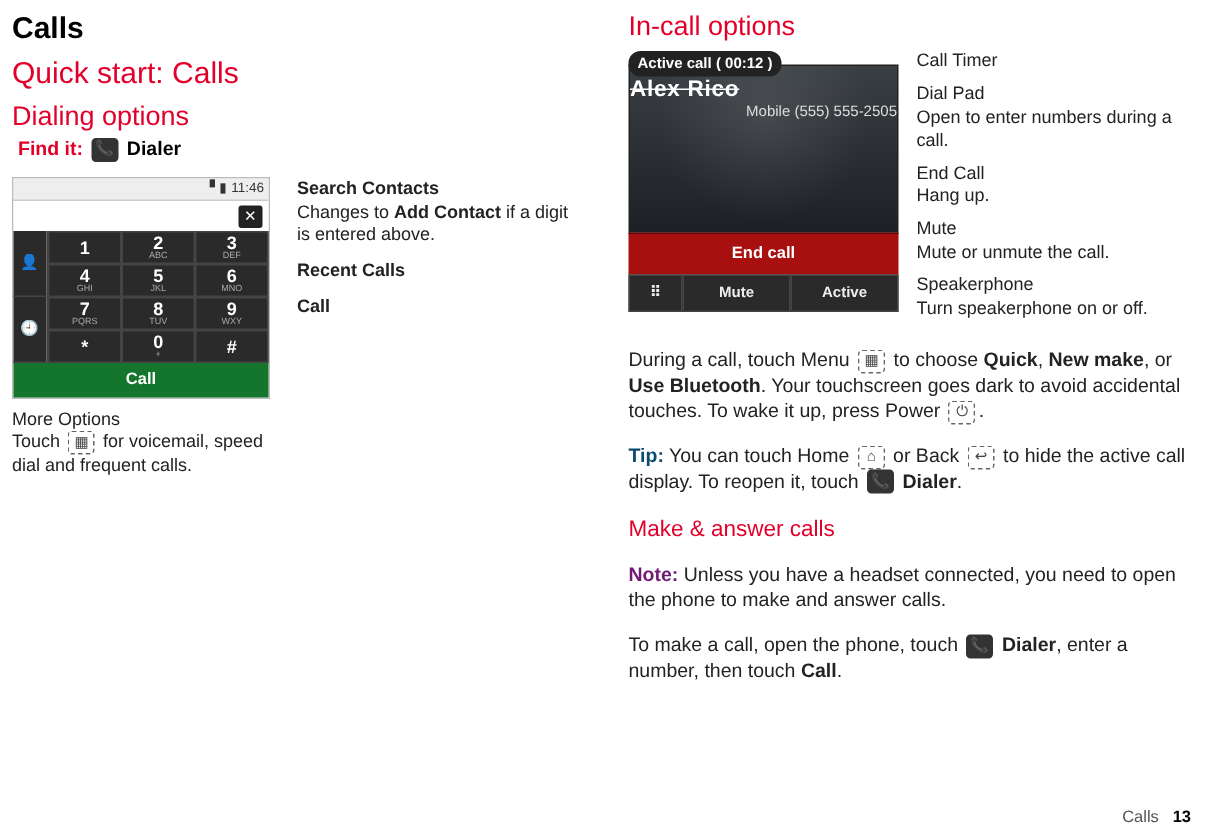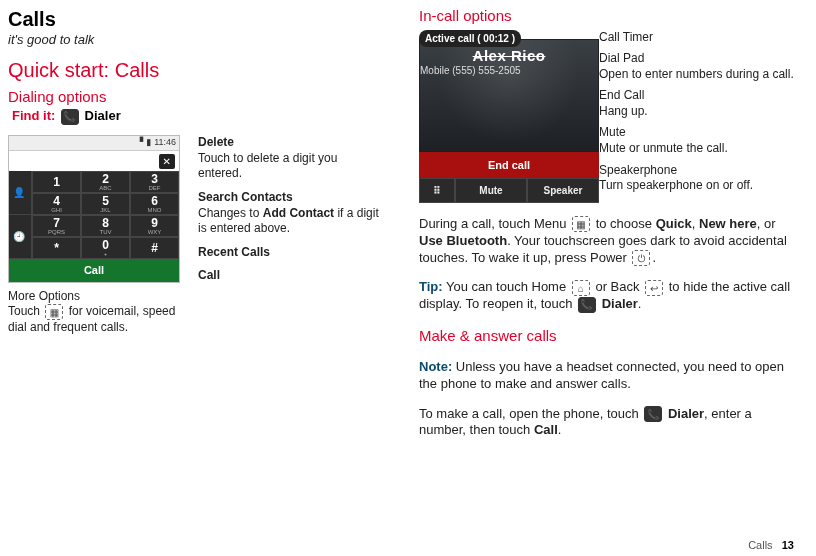--- a/index.html
+++ b/index.html
@@ -2,27 +2,27 @@
 <html><head>
 <meta charset="utf-8">
 <style>
   html,body{margin:0;padding:0;background:#fff;font-family:Arial,Helvetica,sans-serif;color:#222;font-size:13px;line-height:1.3}
   .page{width:816px;height:556px;position:relative;box-sizing:border-box;padding:6px 22px 0 8px}
   .cols{display:flex;gap:36px}
   .col{flex:1;min-width:0}
   h1{margin:0;font-size:20px;font-weight:700;color:#000}
   .sub{font-style:italic;margin:0 0 8px 0}
   .h2{color:#e2002a;font-size:20px;margin:4px 0 4px 0;font-weight:400}
-  .h3{color:#e2002a;font-size:15px;margin:4px 0 2px 0;font-weight:400}
+  .h3{color:#e2002a;font-size:18px;margin:4px 0 2px 0;font-weight:400}
   .findit{color:#e2002a;font-weight:700;margin:2px 0 10px 4px}
   .findit .lab{color:#000;font-weight:700}
   .iconbox{display:inline-flex;align-items:center;justify-content:center;width:16px;height:14px;font-size:10px;background:#fff;border:1px dashed #666;border-radius:3px;color:#444;vertical-align:middle;margin:0 2px}
   .iconbox.dark{background:#333;color:#fff;border:1px solid #333}
   .tip{color:#0c4a6e;font-weight:700}
-  .note{color:#0c4a6e;font-weight:700}
+  .note{color:#701a75;font-weight:700}
   b{font-weight:700}
 
   
   .dialrow{display:flex;align-items:flex-start;gap:10px}
   .dialphone{width:170px;border:1px solid #bbb}
   .statusbar{height:14px;background:#eee;display:flex;align-items:center;justify-content:flex-end;font-size:9px;padding:0 3px;gap:3px;color:#333;border-bottom:1px solid #ccc}
   .numfield{height:20px;background:#fff;display:flex;align-items:center;justify-content:flex-end;padding:0 4px}
   .del{background:#222;color:#fff;font-size:10px;padding:1px 4px;border-radius:2px}
   .grid{display:flex}
   .sidecol{width:22px;display:flex;flex-direction:column;border-right:1px solid #444}
@@ -34,48 +34,47 @@
   .callbtn{background:#14752d;color:#fff;text-align:center;font-size:11px;font-weight:700;padding:4px 0}
 
   .callouts{flex:1;font-size:12px}
   .callouts .cotitle{font-weight:700}
   .callouts .coitem{margin-bottom:8px}
 
   .moreopts{font-size:12px;margin-top:6px;max-width:180px}
   .moreopts .cotitle{font-weight:400}
 
   
-  .inrow{display:flex;align-items:flex-start;margin:4px 0 12px 0}
+  .inrow{display:flex;align-items:flex-start;gap:12px;margin:4px 0 12px 0}
   .incall{width:180px;position:relative}
   .actpill{background:#222;color:#fff;font-size:10px;font-weight:700;display:inline-block;padding:2px 6px;border-radius:8px;position:relative;z-index:2}
   .photo{height:110px;background:linear-gradient(180deg,#3a3f44,#1d2024);position:relative;margin-top:-8px;border:1px solid #222;overflow:hidden}
   .photo .veil{position:absolute;inset:0;background:radial-gradient(circle at 50% 30%,rgba(255,255,255,.1),transparent 60%)}
-  .photo .name{position:absolute;top:6px;left:0;right:0;text-align:center;color:#fff;font-size:15px;font-weight:700;letter-spacing:.5px;text-decoration:line-through}
-  .photo .num{position:absolute;top:24px;left:0;right:0;text-align:left;color:#ddd;font-size:10px}
+  .photo .name{position:absolute;top:6px;left:0;right:0;text-align:left;color:#fff;font-size:15px;font-weight:700;letter-spacing:.5px;text-decoration:line-through}
+  .photo .num{position:absolute;top:24px;left:0;right:0;text-align:right;color:#ddd;font-size:10px}
   .endcall{background:#a80f0f;color:#fff;text-align:center;font-size:11px;font-weight:700;padding:6px 0;border-top:1px solid #600}
   .btnrow{display:flex;background:#2a2a2a}
   .bcell{flex:1;color:#eee;font-size:10px;text-align:center;padding:5px 0;border:1px solid #444;font-weight:700}
   .bcell.sq{max-width:34px}
 
   .rcallouts{flex:1;font-size:12px}
   .rcallouts .coitem{margin-bottom:6px}
   .rcallouts .cotitle{font-weight:400}
 
   .footer{position:absolute;bottom:4px;right:22px;font-size:11px;color:#555}
   .footer b{color:#000}
 </style>
 </head>
 <body>
 
 <div class="page">
   <div class="cols">
 
     <div class="col">
       <h1>Calls</h1>
-      <p class="sub">it's good to talk</p>
       <div class="h2">Quick start: Calls</div>
       <div class="h3">Dialing options</div>
       <div class="findit">
         <span>Find it:</span>
         <span class="iconbox dark">📞</span>
         <span class="lab">Dialer</span>
       </div>
 
       <div class="dialrow">
         <div>
@@ -147,67 +146,63 @@
             <div class="callbtn">Call</div>
           </div>
           <div class="moreopts">
             <div class="cotitle">More Options</div>
             <span>Touch </span><span class="iconbox">▦</span><span> for voicemail, speed dial and frequent calls.</span>
           </div>
         </div>
 
         <div class="callouts">
           <div class="coitem">
-            <div class="cotitle">Delete</div>
-            <div>Touch to delete a digit you entered.</div>
-          </div>
-          <div class="coitem">
             <div class="cotitle">Search Contacts</div>
             <div><span>Changes to </span><b>Add Contact</b><span> if a digit is entered above.</span></div>
           </div>
           <div class="coitem">
             <div class="cotitle">Recent Calls</div>
           </div>
           <div class="coitem">
             <div class="cotitle">Call</div>
           </div>
         </div>
       </div>
     </div>
 
     <div class="col">
-      <div class="h3" style="font-size:15px;margin-top:0">In-call options</div>
+      <div class="h3" style="font-size:18px;margin-top:0">In-call options</div>
 
       <div class="inrow">
         <div class="incall">
           <span class="actpill">Active call ( 00:12 )</span>
           <div class="photo">
             <div class="veil"></div>
             <div class="name">Alex Rico</div>
             <div class="num">Mobile (555) 555-2505</div>
           </div>
           <div class="endcall">End call</div>
           <div class="btnrow">
             <div class="bcell sq">⠿</div>
             <div class="bcell">Mute</div>
-            <div class="bcell">Speaker</div>
+            <div class="bcell">Active</div>
           </div>
         </div>
 
         <div class="rcallouts">
           <div class="coitem"><span class="cotitle">Call Timer</span></div>
           <div class="coitem"><span class="cotitle">Dial Pad</span><br><span>Open to enter numbers during a call.</span></div>
           <div class="coitem"><span class="cotitle">End Call</span><br><span>Hang up.</span></div>
           <div class="coitem"><span class="cotitle">Mute</span><br><span>Mute or unmute the call.</span></div>
           <div class="coitem"><span class="cotitle">Speakerphone</span><br><span>Turn speakerphone on or off.</span></div>
         </div>
       </div>
 
       <p>
-        <span>During a call, touch Menu </span><span class="iconbox">▦</span><span> to choose </span><b>Quick</b><span>, </span><b>New here</b><span>, or </span><b>Use Bluetooth</b><span>. Your touchscreen goes dark to avoid accidental touches. To wake it up, press Power </span><span class="iconbox">⏻</span><span>.</span>
+        <span>During a call, touch Menu </span><span class="iconbox">▦</span><span> to choose </span><b>Quick</b><span>, </span><b>New make</b><span>, or </span><b>Use Bluetooth</b><span>. Your touchscreen goes dark to avoid accidental touches. To wake it up, press Power </span><span class="iconbox">⏻</span><span>.</span>
       </p>
 
       <p>
         <span class="tip">Tip:</span><span> You can touch Home </span><span class="iconbox">⌂</span><span> or Back </span><span class="iconbox">↩</span><span> to hide the active call display. To reopen it, touch </span><span class="iconbox dark">📞</span> <b>Dialer</b><span>.</span>
       </p>
 
       <div class="h3" style="font-size:15px">Make &amp; answer calls</div>
 
       <p>
         <span class="note">Note:</span><span> Unless you have a headset connected, you need to open the phone to make and answer calls.</span>

